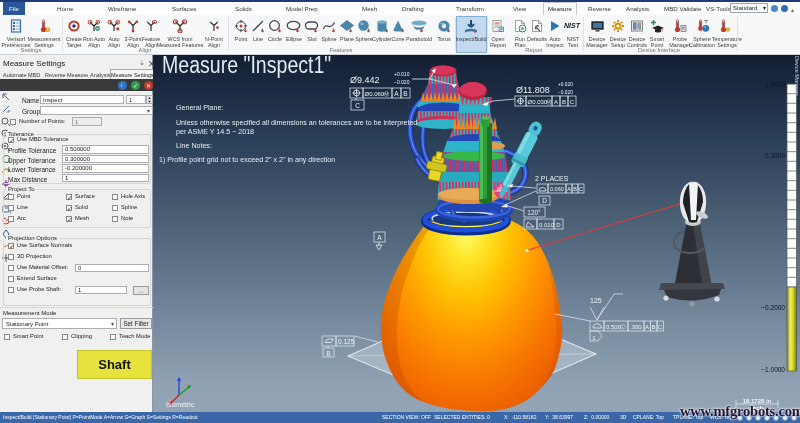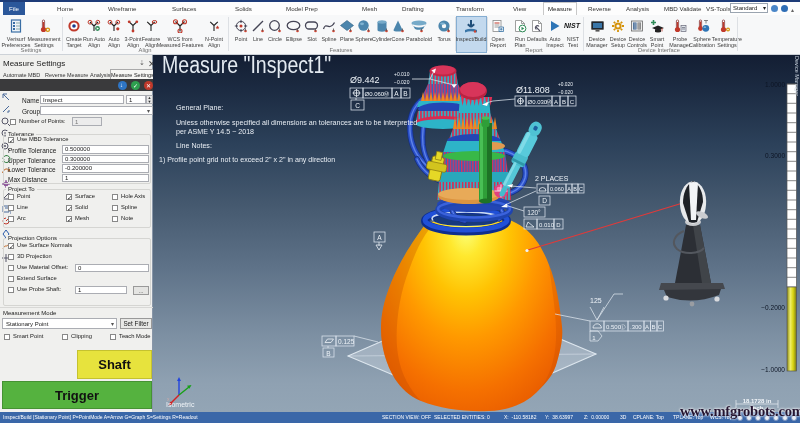--- a/index.html
+++ b/index.html
@@ -454,21 +454,20 @@
 <div class="flbl" style="left:3px;top:255px;font-size:6px;">Measurement Mode</div>
 <div class="fld" style="left:2px;top:263px;width:115px;height:11px;font-size:6px;line-height:10px;padding-left:3px;">Stationary Point<span style="float:right;margin-right:2px;color:#555;">▾</span></div>
 <div style="position:absolute;left:120px;top:263px;width:32px;height:11px;border:1px solid #999;background:#e8e8e6;font-size:6.3px;text-align:center;line-height:10px;color:#1a1a1a;">Set Filter</div>
 <div class="cb" style="left:4px;top:279px;"></div>
 <div class="cblbl" style="left:13px;top:278px;width:44px;font-size:6px;">Smart Point</div>
 <div class="cb" style="left:62px;top:279px;"></div>
 <div class="cblbl" style="left:71px;top:278px;width:36px;font-size:6px;">Clipping</div>
 <div class="cb" style="left:110px;top:279px;"></div>
 <div class="cblbl" style="left:119px;top:278px;width:42px;font-size:6px;">Teach Mode</div>
 <div id="btnUndo">Shaft</div>
-<div id="btnTrigger">Trigger</div>
 
   </div>
 
   <div id="viewport" class="abs">
     <svg style="position:absolute;left:0;top:0;" width="647" height="357" viewBox="0 0 647 357">
 <defs>
 <radialGradient id="bellg" cx="0.47" cy="0.06" r="1.0" gradientTransform="translate(0.47,0.06) scale(0.80,1.12) translate(-0.47,-0.06)">
  <stop offset="0" stop-color="#fbff78"></stop>
             <stop offset="0.12" stop-color="#ffe82e"></stop>
  <stop offset="0.30" stop-color="#ffc303"></stop>

